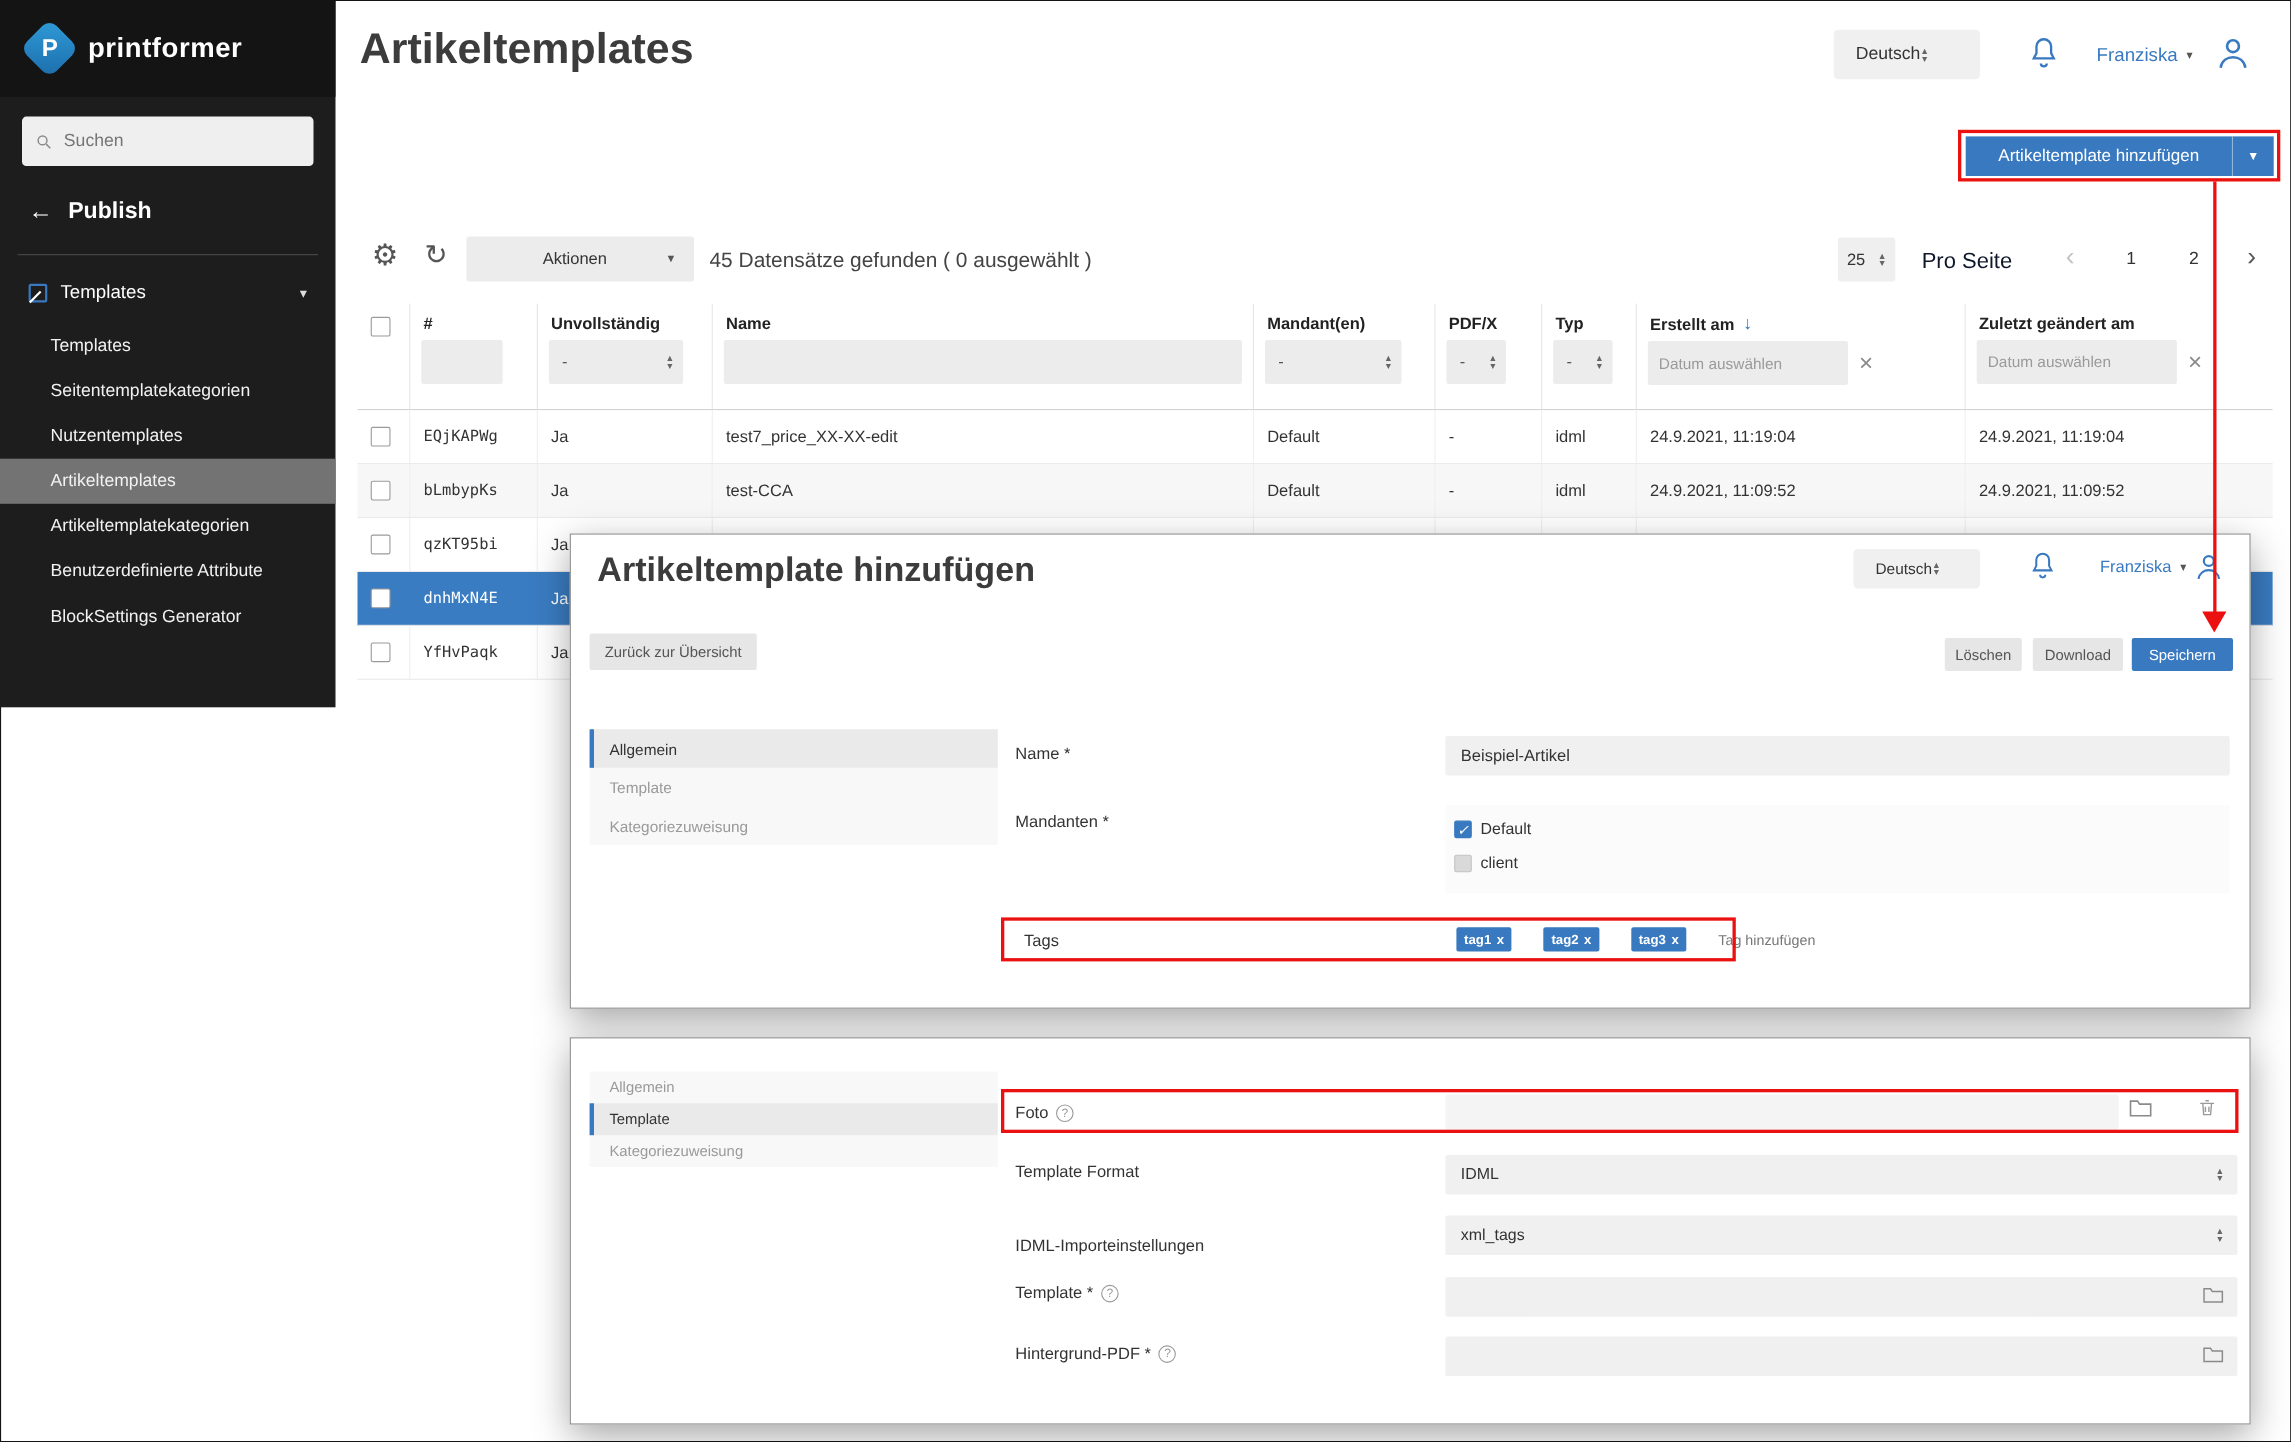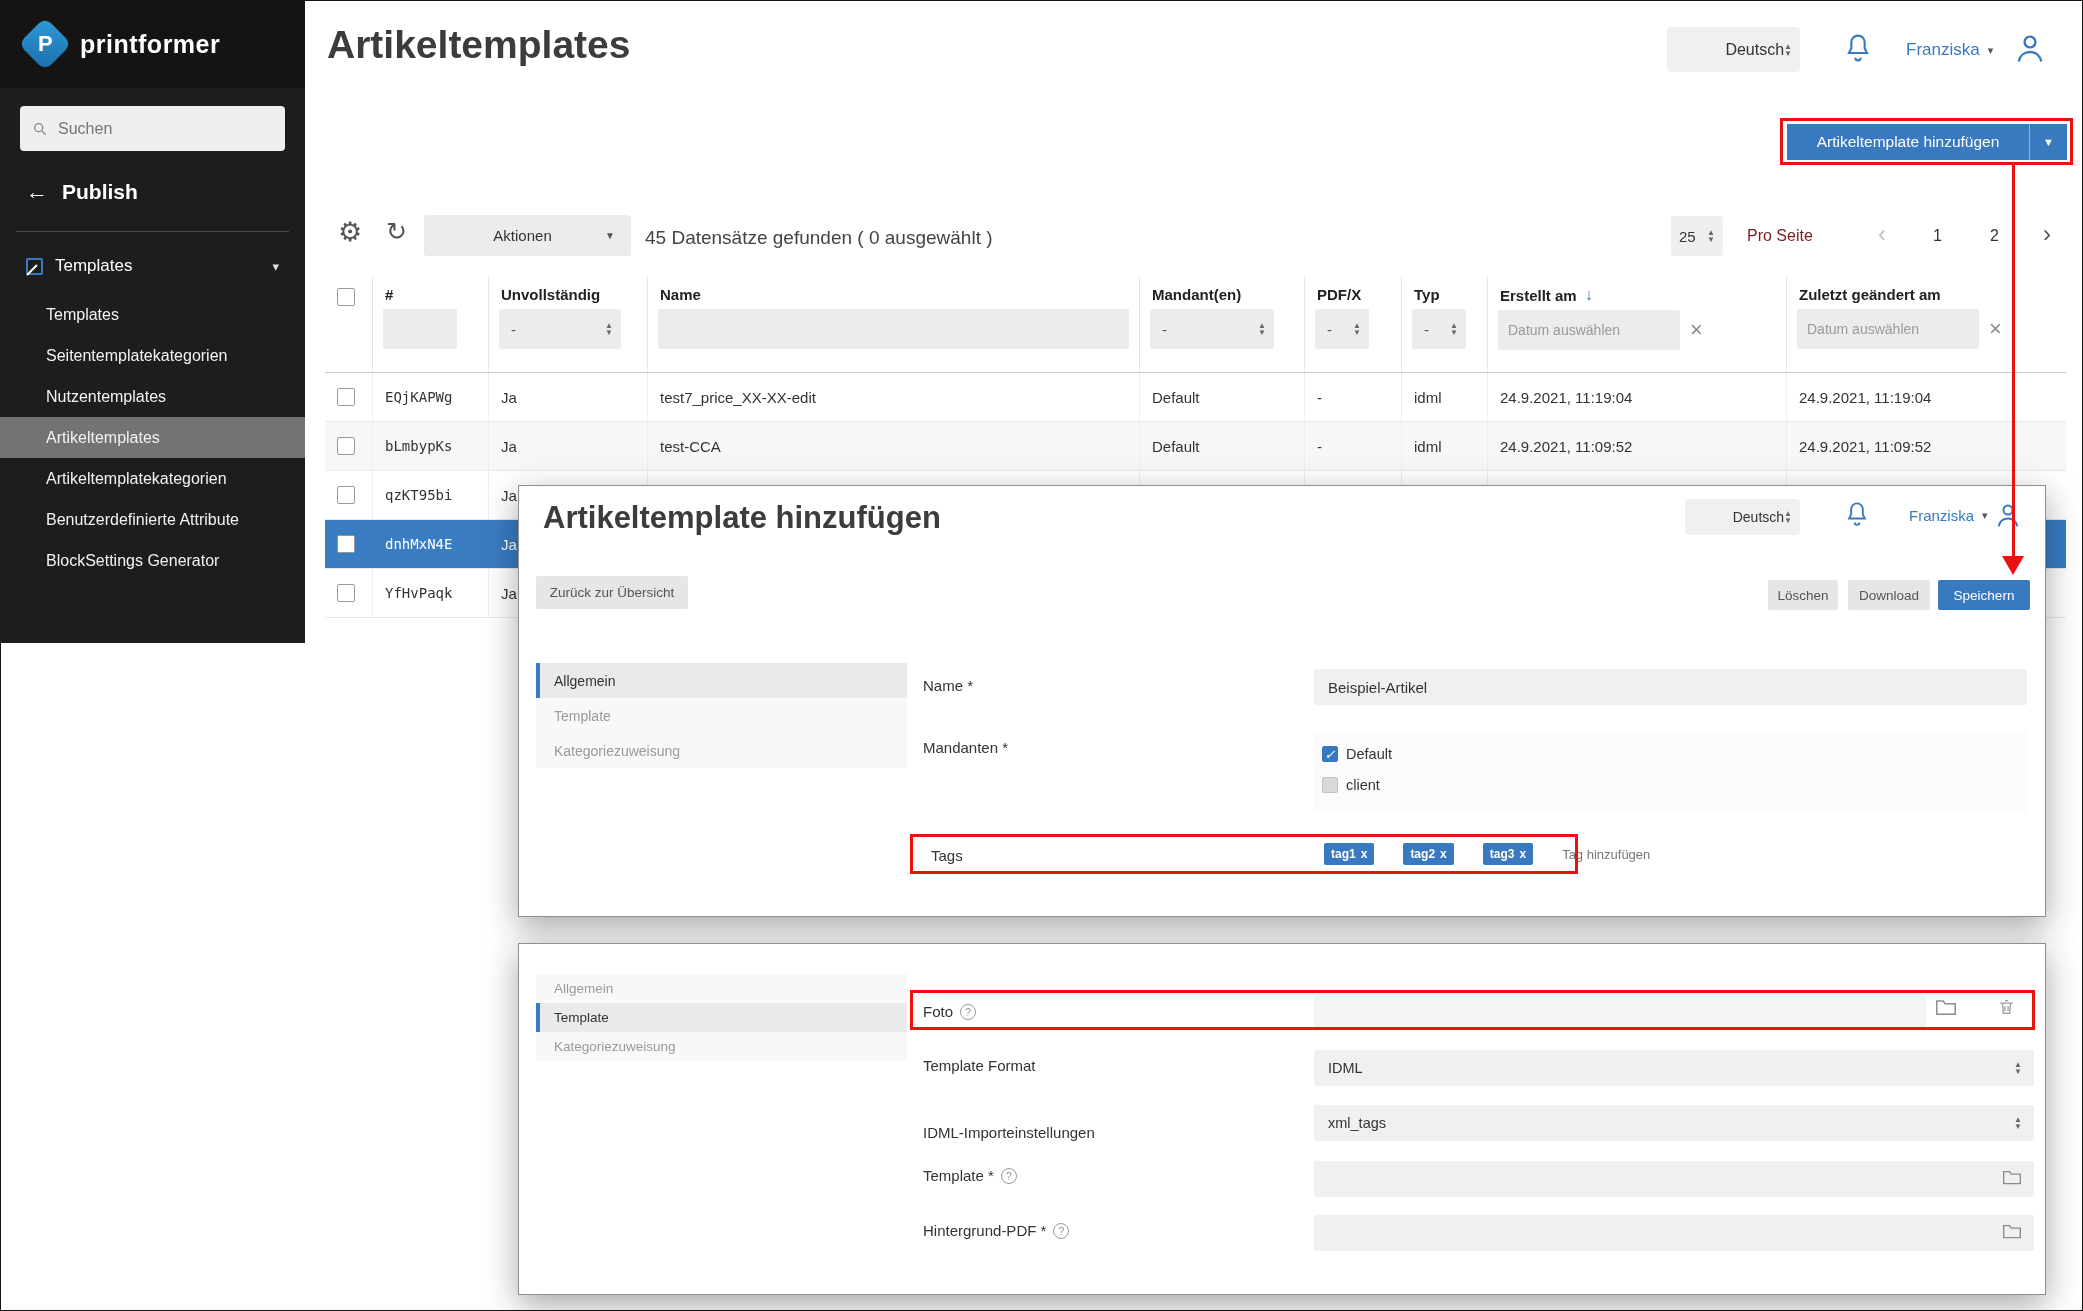--- a/index.html
+++ b/index.html
@@ -21,42 +21,42 @@
   .section-row{display:flex;align-items:center;gap:12px;padding:6px 26px;height:36px;font-size:17px}
   .section-icon{width:17px;height:17px;border:2px solid #3879c0;border-radius:2px;position:relative;flex:0 0 auto}
   .section-icon::after{content:"";position:absolute;left:-3px;top:9px;width:14px;height:2px;background:#fff;transform:rotate(-45deg)}
   .section-row .chev{margin-left:auto;color:#ddd;font-size:13px}
   .sb-items{margin-top:10px}
   .nav-item{height:41px;display:flex;align-items:center;padding-left:46px;font-size:16px;color:#f2f2f2;cursor:pointer}
   .nav-item.active{background:#737373}
 
   
   .page-title{position:absolute;left:327px;top:23px;font-size:39px;font-weight:700;color:#3c3c3c}
-  .lang{background:#f0f0f0;border-radius:4px;display:flex;align-items:center;justify-content:flex-end;padding:0 8px;font-size:16px;color:#333}
+  .lang{background:#f0f0f0;border-radius:4px;display:flex;align-items:center;justify-content:flex-start;padding:0 20px;font-size:16px;color:#333}
   .lang-main{position:absolute;left:1667px;top:27px;width:133px;height:45px}
   .iconbtn{position:absolute}
   .bell-main{left:1842px;top:31px}
   .user{color:#3879c0;font-size:17px;display:flex;align-items:center;gap:8px;white-space:nowrap}
   .user-main{position:absolute;left:1906px;top:40px}
   .user .chev{color:#555;font-size:11px}
   .avatar-main{left:2012px;top:29px}
 
   .add-btn{position:absolute;left:1787px;top:124px;width:280px;height:36px;background:#3879c0;color:#fff;font-size:15.5px;display:flex;align-items:center;z-index:3;border:none;cursor:pointer;font-family:"Liberation Sans",sans-serif}
   .add-btn .lbl{flex:1;text-align:center}
   .add-btn .caret{width:38px;align-self:stretch;border-left:1px solid rgba(255,255,255,.45);display:flex;align-items:center;justify-content:center;font-size:11px}
 
   
   .tb-gear{position:absolute;left:338px;top:216px;font-size:27px;color:#555}
   .tb-refresh{position:absolute;left:386px;top:217px;font-size:25px;color:#555}
   .actions{position:absolute;left:424px;top:215px;width:207px;height:41px;background:#ececec;border-radius:3px;display:flex;align-items:center;padding:0 16px;font-size:15px;color:#333;cursor:pointer}
   .actions .lbl{flex:1;text-align:center}
   .actions .caret{font-size:10px;color:#555}
   .results{position:absolute;left:645px;top:227px;font-size:19px;color:#444}
   .page-size{position:absolute;left:1671px;top:216px;width:52px;height:40px;background:#efefef;border-radius:3px;display:flex;align-items:center;justify-content:space-between;padding:0 8px;font-size:15px}
-  .per-page{position:absolute;left:1747px;top:227px;font-size:16px;color:#7f1d1d}
+  .per-page{position:absolute;left:1747px;top:227px;font-size:20px;color:#0f172a}
   .pg{position:absolute;font-size:16px;color:#333;cursor:pointer}
   .pg-prev{left:1878px;top:220px;font-size:24px;color:#c3c3c3}
   .pg-1{left:1933px;top:227px}
   .pg-2{left:1990px;top:227px}
   .pg-next{left:2043px;top:220px;font-size:24px;color:#555}
 
   
   .ud{display:inline-flex;flex-direction:column;align-items:center;line-height:7px;font-size:8px;color:#666}
   .ud i{font-style:normal}
 

